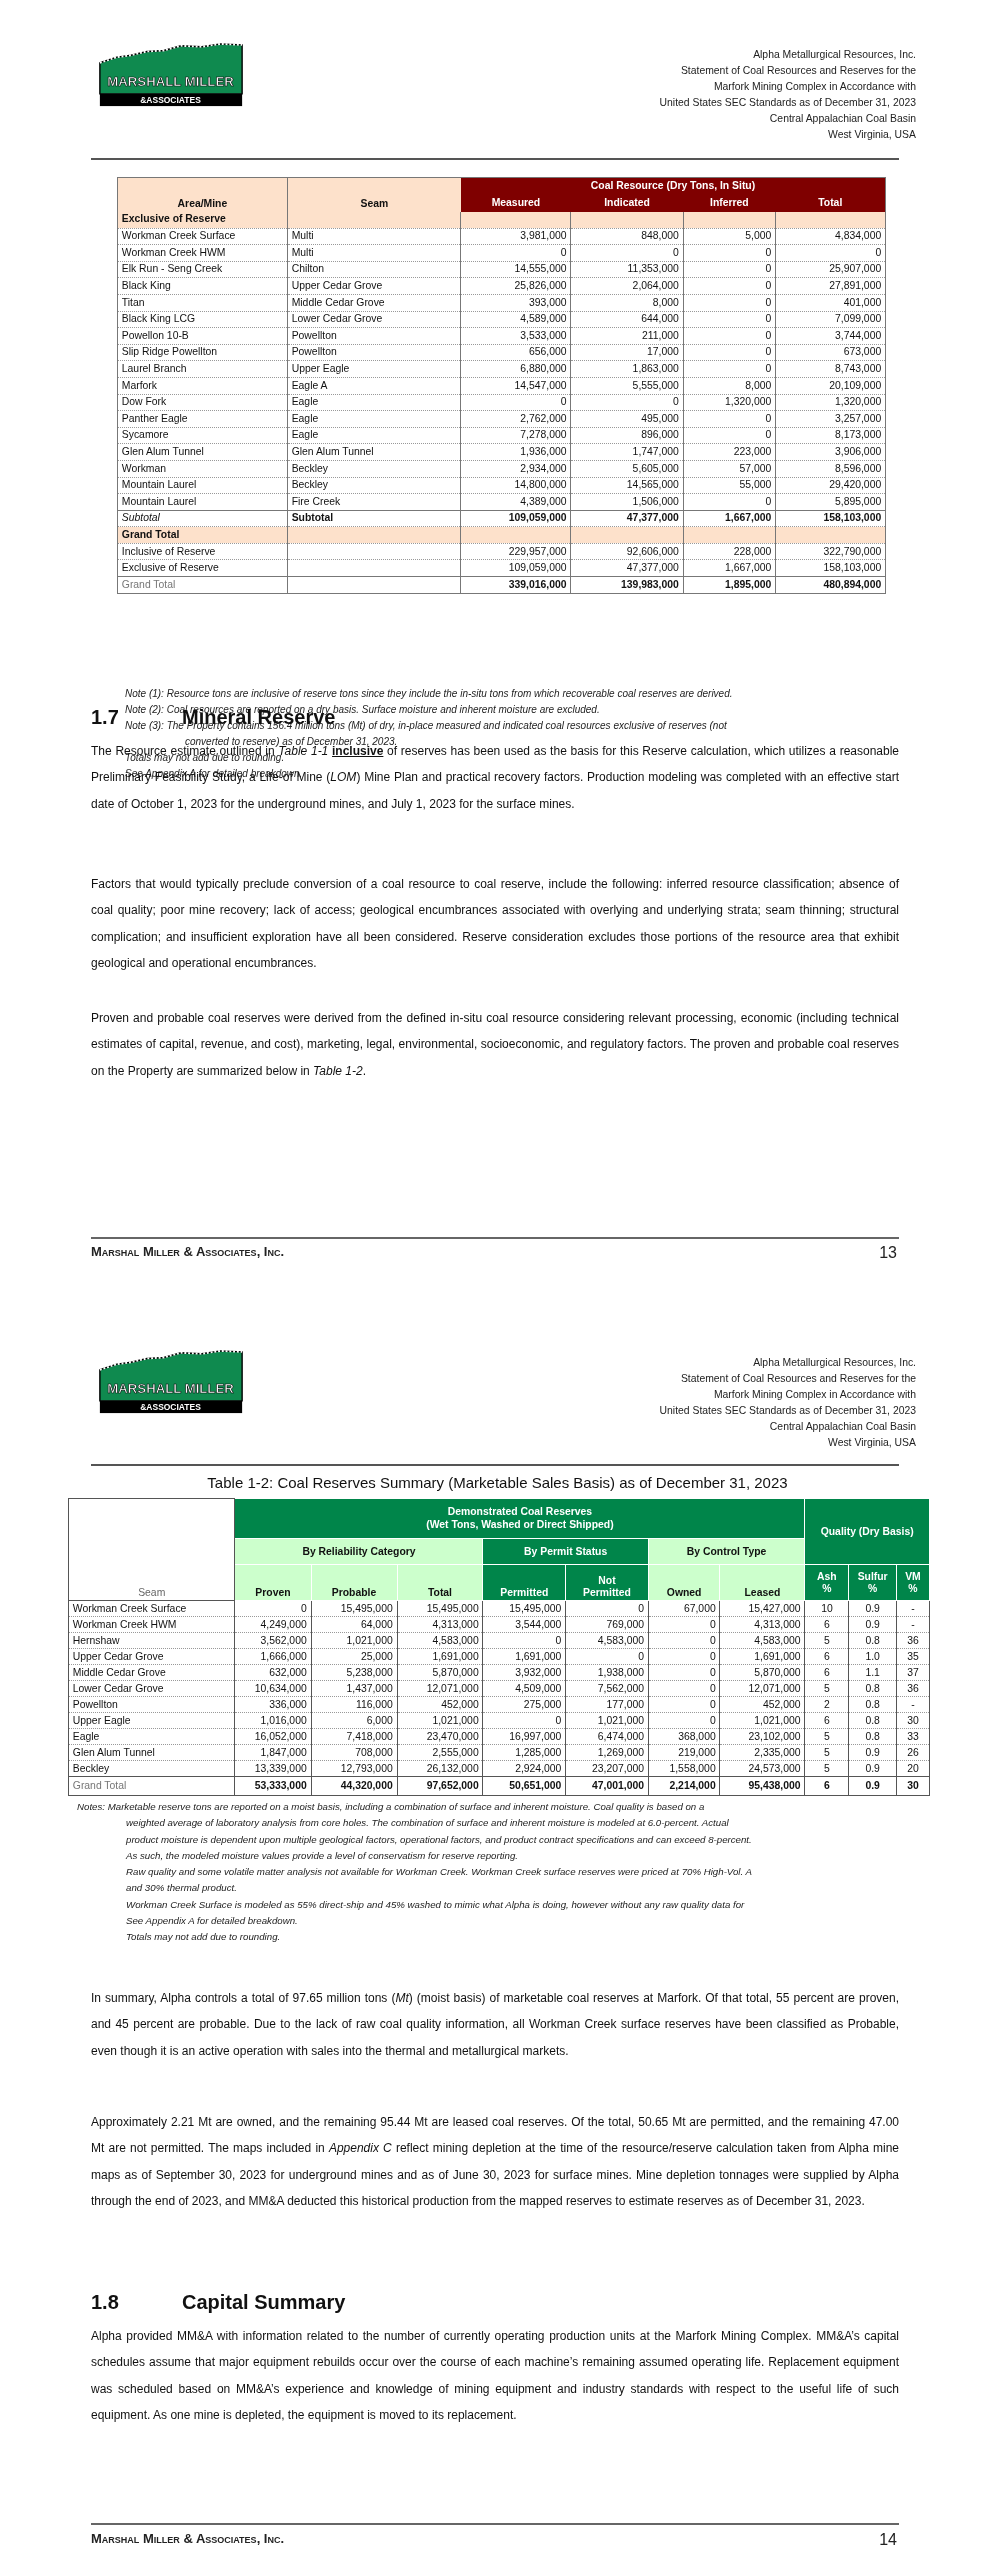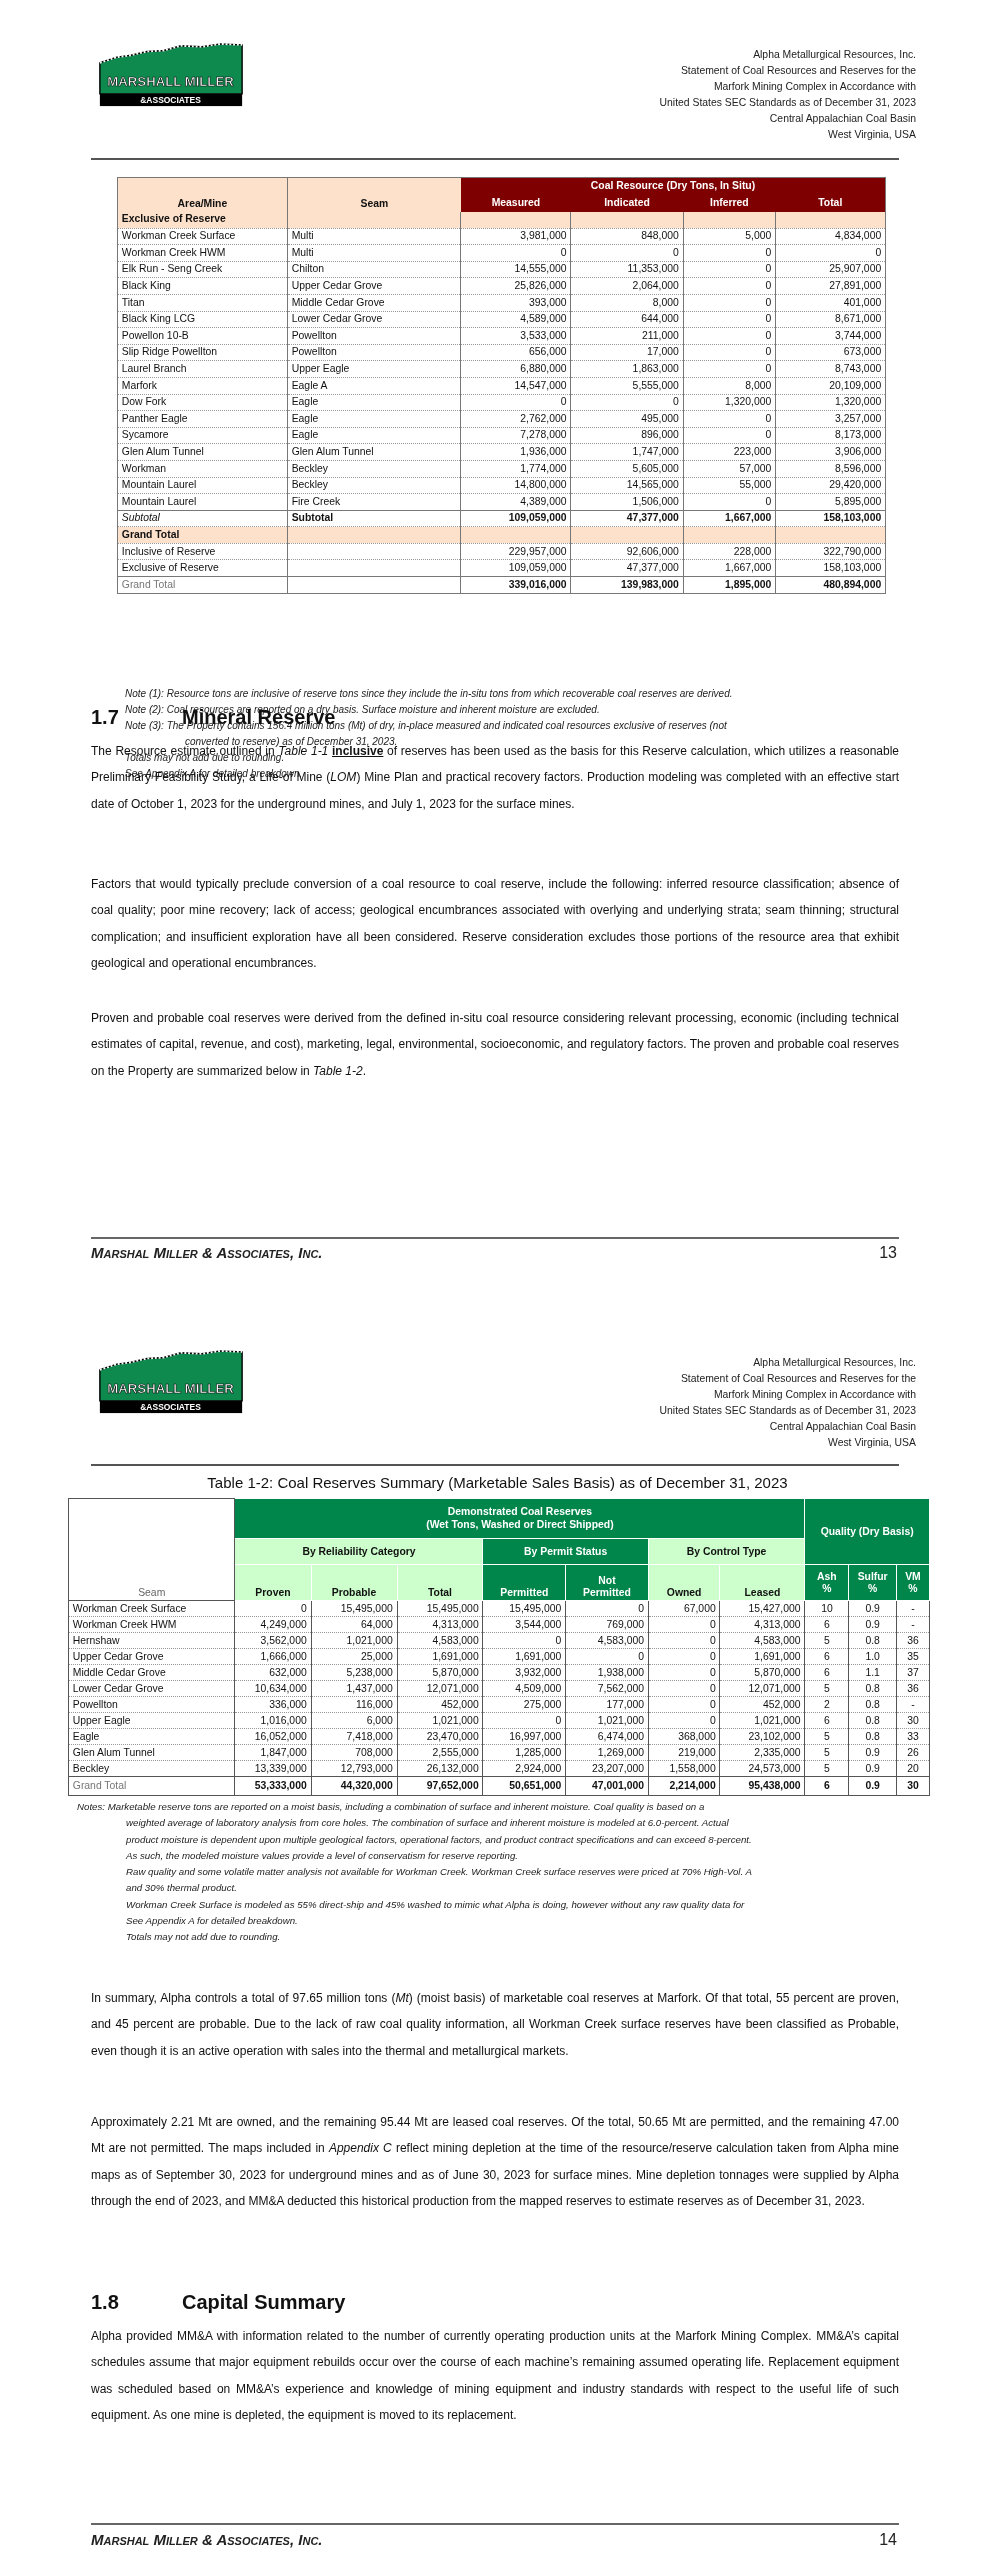--- a/index.html
+++ b/index.html
@@ -29,21 +29,21 @@
 
   .notes1 { position: absolute; left: 125px; top: 686px; font-size: 10px; line-height: 16px; font-style: italic; color: #222; }
   .notes1 .indent { padding-left: 60px; }
 
   .section-h { position: absolute; left: 91px; font-size: 20px; font-weight: bold; color: #111; }
   .section-h .num-h { display: inline-block; width: 91px; }
   .para { position: absolute; left: 91px; width: 808px; font-size: 12px; line-height: 26.4px; text-align: justify; color: #111; }
   .para u { font-weight: bold; }
 
   .foot-rule { position: absolute; left: 91px; width: 808px; height: 1.9px; background: #666; }
-  .foot-left { position: absolute; left: 91px; font-size: 15px; font-weight: bold; font-style: italic; font-variant: small-caps; color: #222; }
+  .foot-left { position: absolute; left: 91px; font-size: 13px; font-weight: bold; font-variant: small-caps; color: #222; }
   .foot-right { position: absolute; right: 98px; font-size: 16px; color: #222; }
 
   
   .t2-title { position: absolute; left: 0; width: 995px; text-align: center; font-size: 15px; font-weight: normal; }
   .t2 { position: absolute; left: 68px; top: 1498px; width: 862px; border: 1.4px solid #555; }
   .t2 th { font-weight: bold; text-align: center; vertical-align: middle; border: 0.9px solid #fff; }
   .t2 th.dg { background: #00854a; color: #fff; }
   .t2 th.lg { background: #ccffcc; color: #111; }
   .t2 th.seamhdr { background: #fff; color: #666; font-weight: normal; vertical-align: bottom; border: 0.9px solid #555; font-size: 10.4px; }
   .t2 td { border-left: 0.9px solid #555; border-right: 0.9px solid #555; border-bottom: 0.9px dotted #999; height: 16px; }
@@ -139,21 +139,21 @@
           <td class="num">8,000</td>
           <td class="num">0</td>
           <td class="num">401,000</td>
         </tr>
         <tr>
           <td>Black King LCG</td>
           <td>Lower Cedar Grove</td>
           <td class="num">4,589,000</td>
           <td class="num">644,000</td>
           <td class="num">0</td>
-          <td class="num">8,671,000</td>
+          <td class="num">7,099,000</td>
         </tr>
         <tr>
           <td>Powellon 10-B</td>
           <td>Powellton</td>
           <td class="num">3,533,000</td>
           <td class="num">211,000</td>
           <td class="num">0</td>
           <td class="num">3,744,000</td>
         </tr>
         <tr>
@@ -208,21 +208,21 @@
           <td>Glen Alum Tunnel</td>
           <td>Glen Alum Tunnel</td>
           <td class="num">1,936,000</td>
           <td class="num">1,747,000</td>
           <td class="num">223,000</td>
           <td class="num">3,906,000</td>
         </tr>
         <tr>
           <td>Workman</td>
           <td>Beckley</td>
-          <td class="num">1,774,000</td>
+          <td class="num">2,934,000</td>
           <td class="num">5,605,000</td>
           <td class="num">57,000</td>
           <td class="num">8,596,000</td>
         </tr>
         <tr>
           <td>Mountain Laurel</td>
           <td>Beckley</td>
           <td class="num">14,800,000</td>
           <td class="num">14,565,000</td>
           <td class="num">55,000</td>

